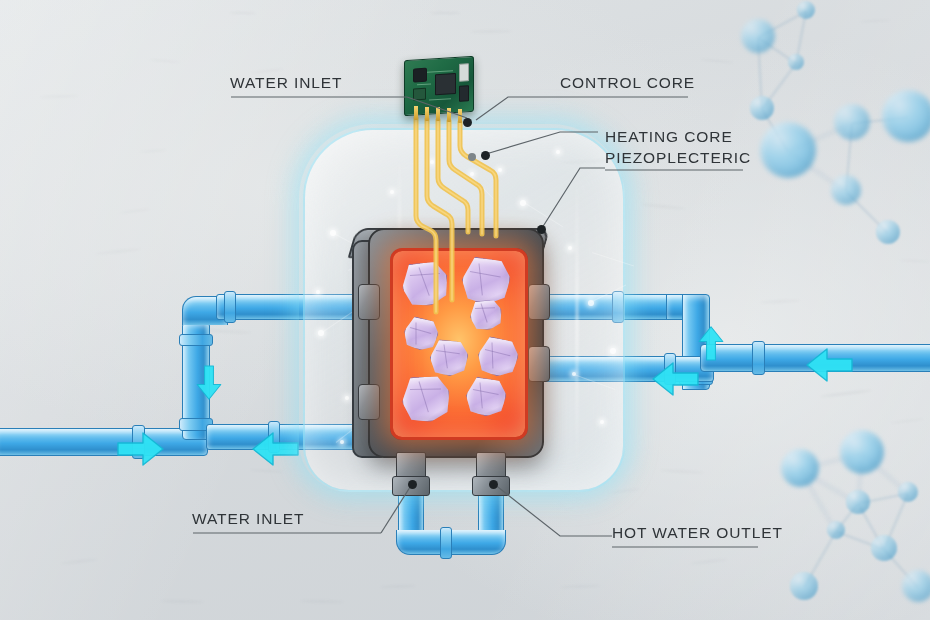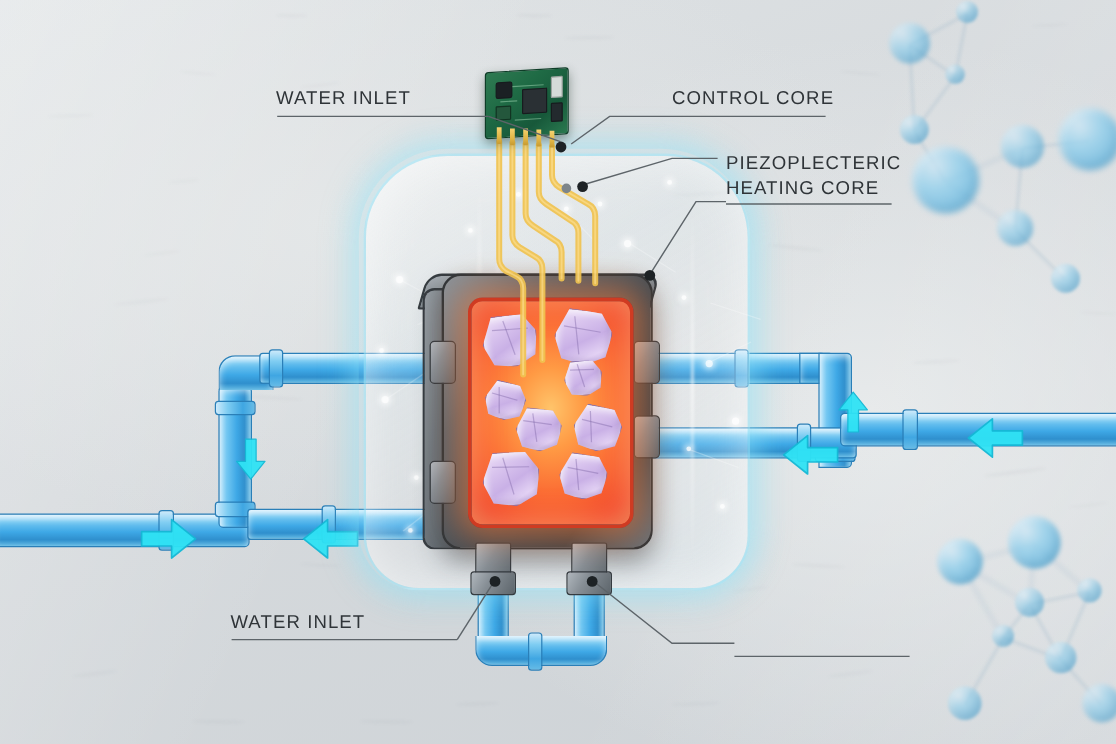--- a/index.html
+++ b/index.html
@@ -345,25 +345,28 @@
       <path d="M612,536 L560,536 L494,484" fill="none" stroke="#5d6469" stroke-width="1.2"></path>
     </svg>
 
   <div class="lbl" style="left:230px;top:74px;">
     <span>WATER INLET</span>
   </div>
   <div class="lbl" style="left:560px;top:74px;">
     <span>CONTROL CORE</span>
   </div>
   <div class="lbl" style="left:605px;top:126px;line-height:21px;">
+    <span class="l2">HEATING CORE</span>
     <span class="l2">PIEZOPLECTERIC</span>
-    <span class="l2">HEATING CORE</span>
   </div>
   <div class="lbl" style="left:192px;top:510px;">
     <span>WATER INLET</span>
+  </div>
+  <div class="lbl" style="left:612px;top:524px;">
+    <span>HOT WATER OUTLET</span>
   </div>
 
   <div class="dot" style="left:463px;top:118px;"></div>
   <div class="dot" style="left:481px;top:151px;"></div>
   <div class="dot gray" style="left:468px;top:153px;"></div>
   <div class="dot" style="left:537px;top:225px;"></div>
   <div class="dot" style="left:408px;top:480px;"></div>
   <div class="dot" style="left:489px;top:480px;"></div>
 
 </div>

